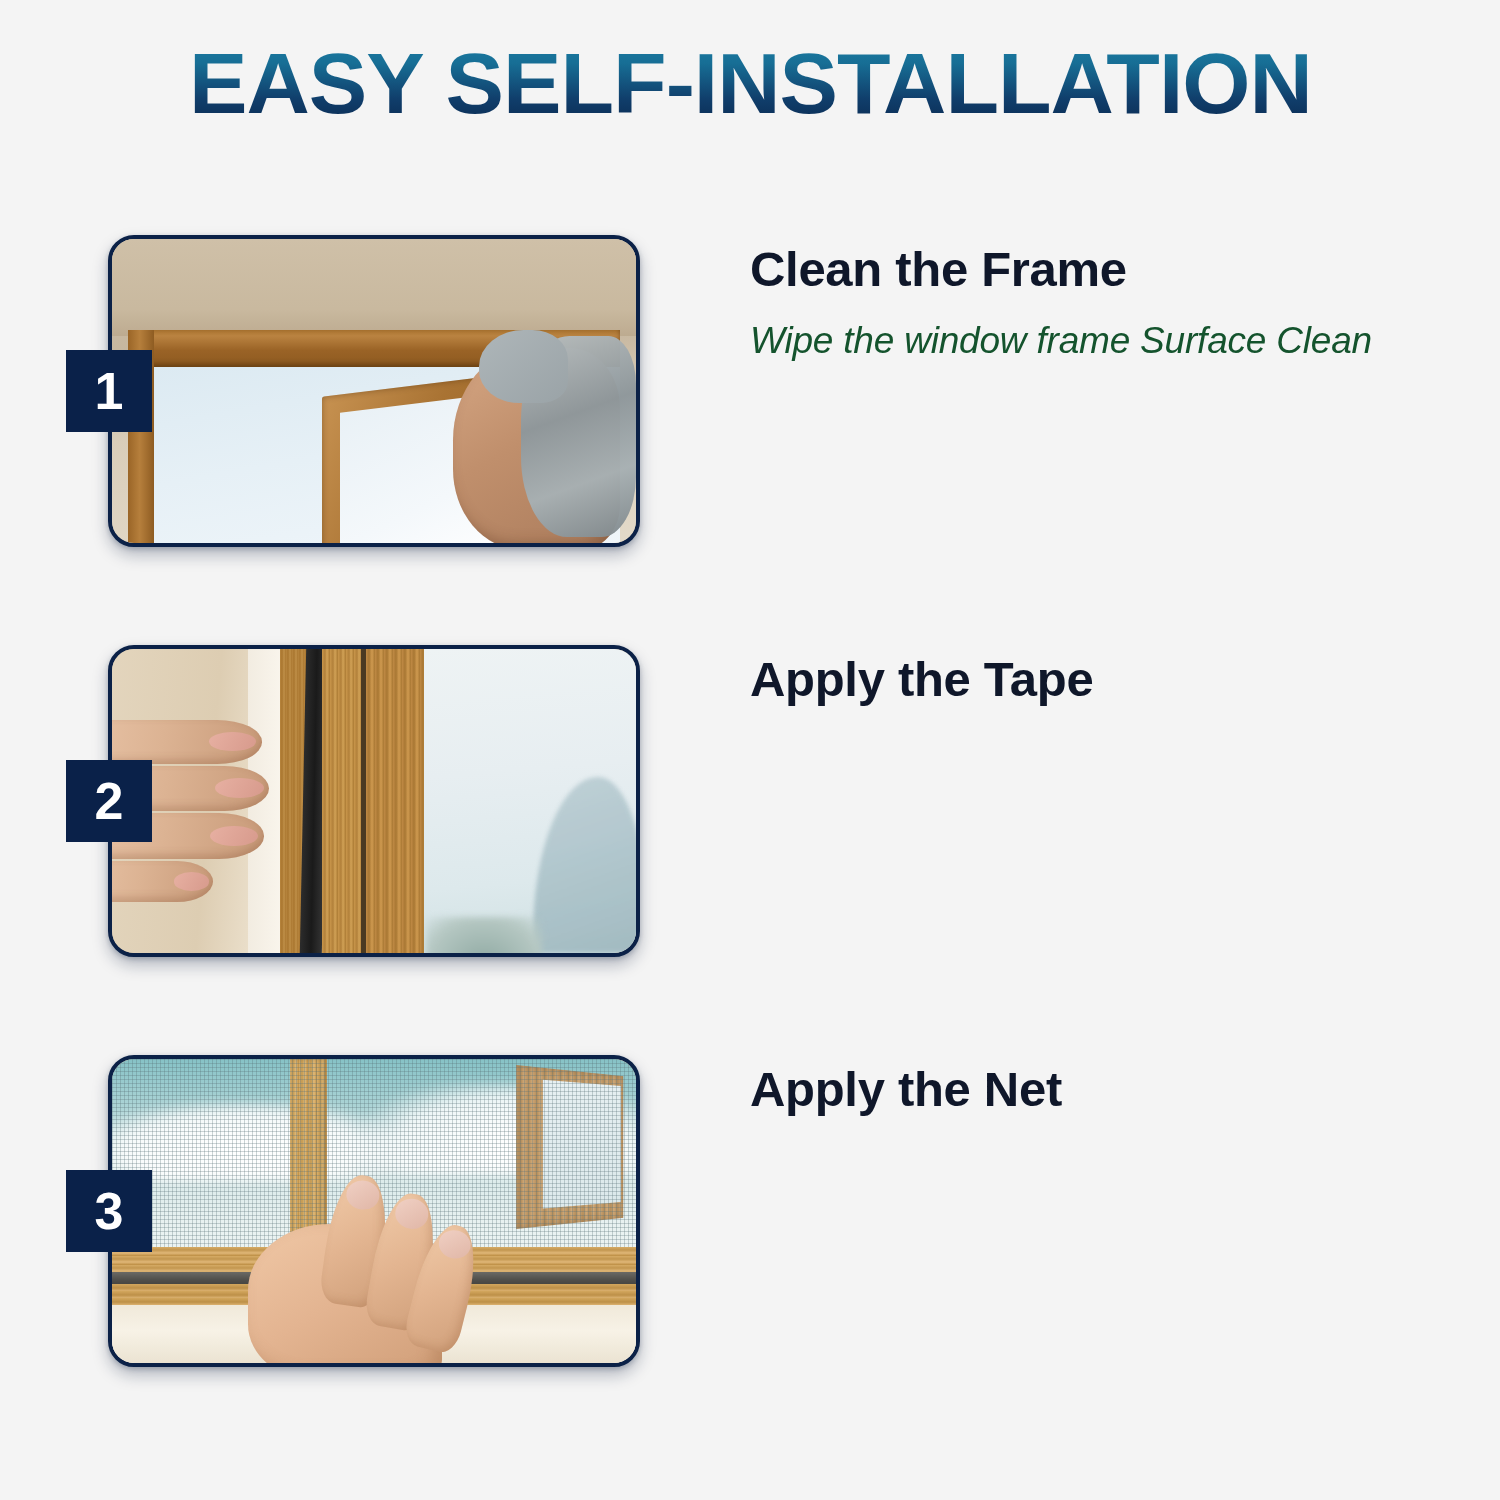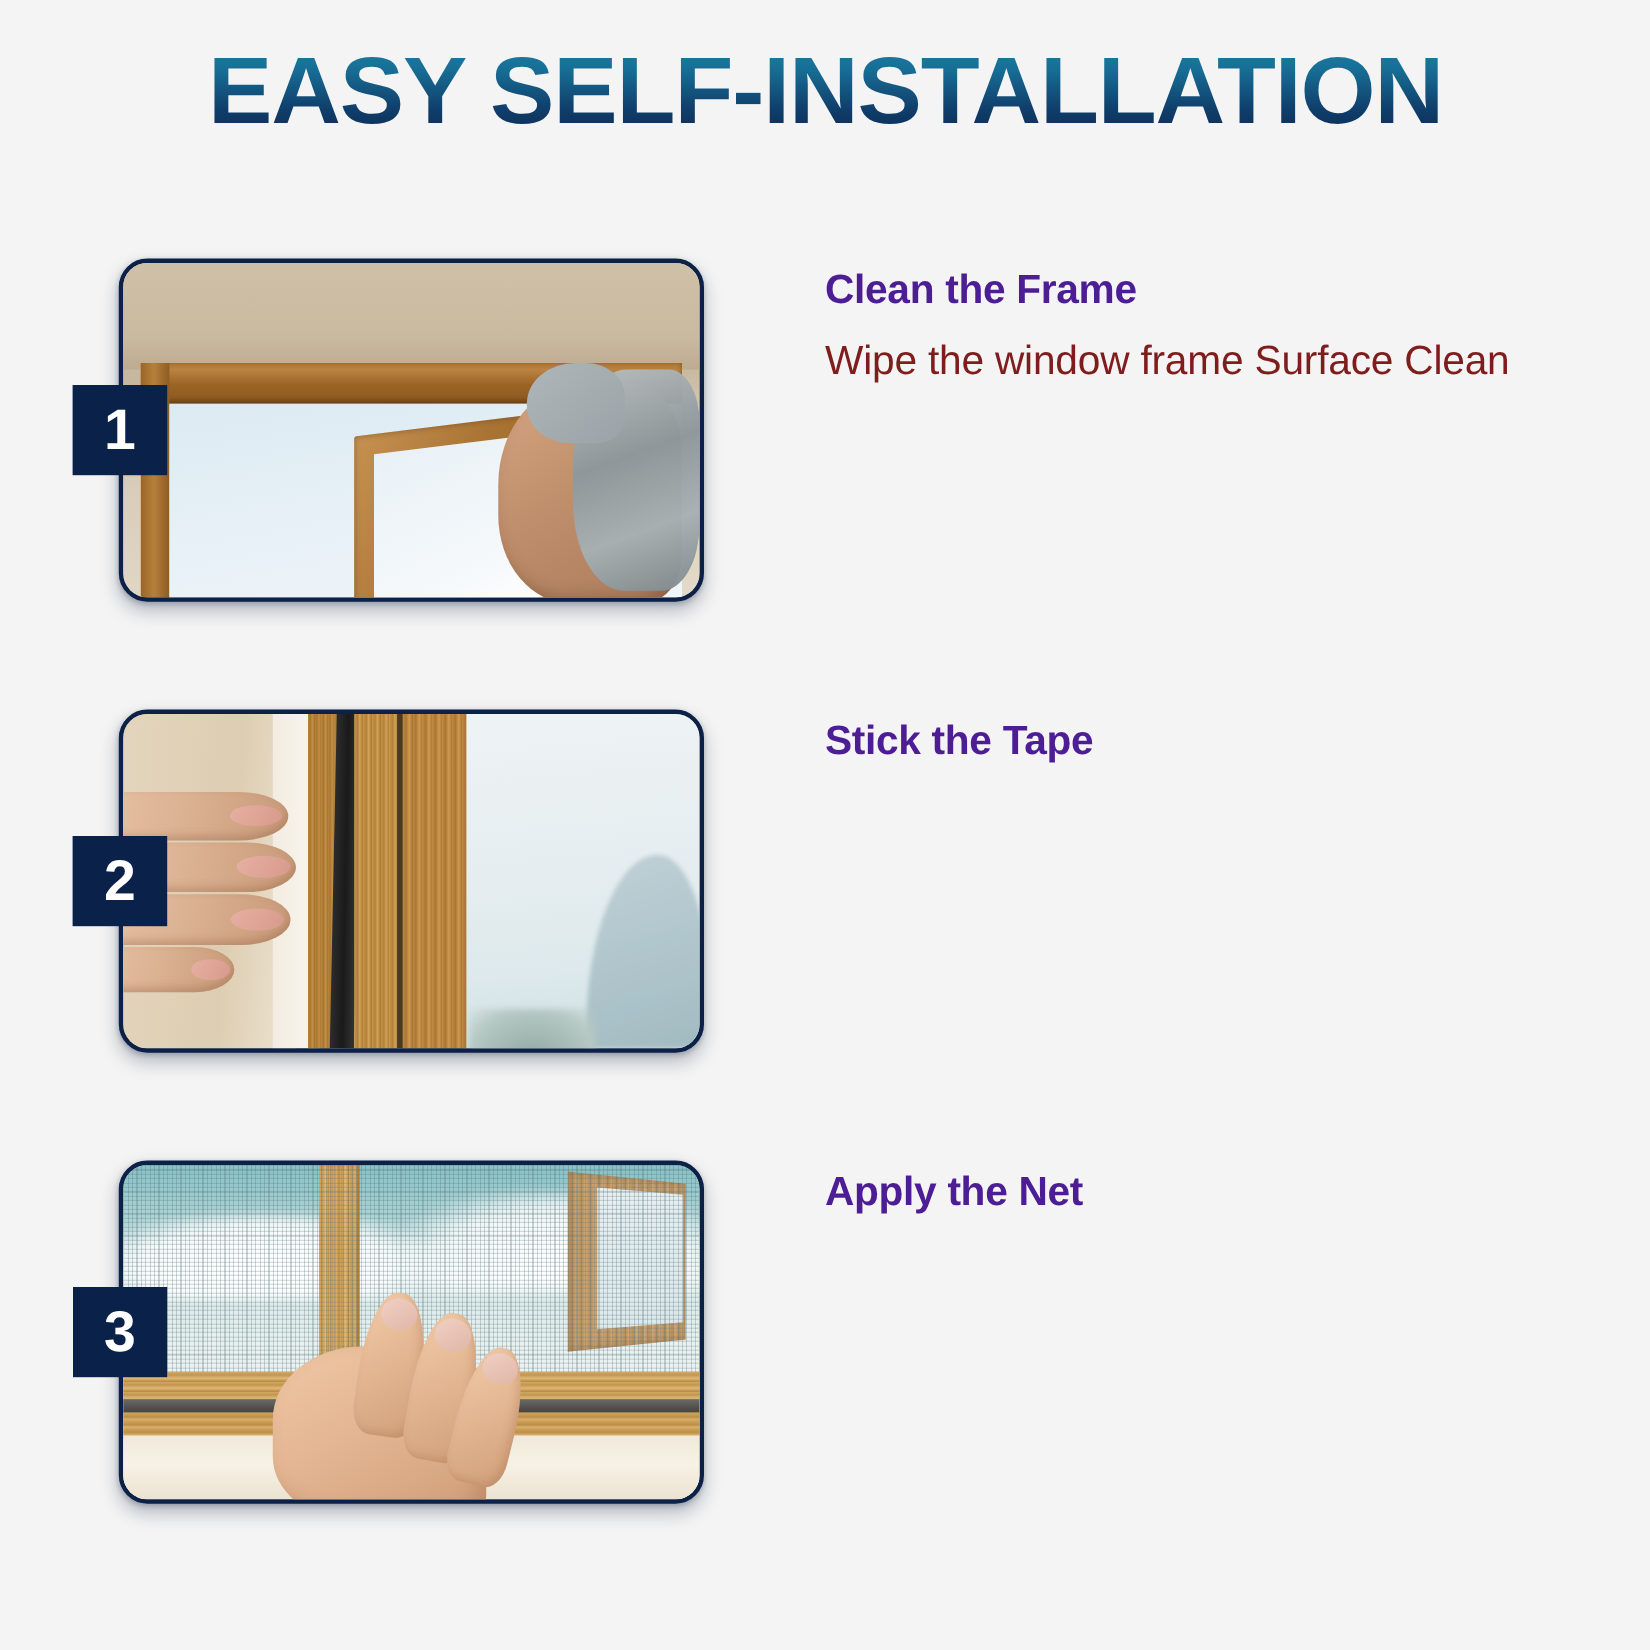--- a/index.html
+++ b/index.html
@@ -276,35 +276,36 @@
     font-family:"Liberation Sans", sans-serif;
   }
 
   
   .txt {
     position:absolute;
     left:750px; top:8px;
     width:680px;
   }
   .txt h2 {
-    font-size:37px;
+    font-size:49px;
     font-weight:bold;
-    color:#4c1d95;
+    color:#0f172a;
     line-height:1.1;
     letter-spacing:-0.3px;
     margin-bottom:20px;
     font-family:"Liberation Sans", sans-serif;
   }
   .txt p {
     font-size:37px;
-    color:#7f1d1d;
+    color:#14532d;
     line-height:1.32;
     font-weight:normal;
     letter-spacing:-0.2px;
     font-family:"Liberation Sans", sans-serif;
+    font-style:italic;
   }
 </style>
 </head>
 <body>
 
 <div id="poster">
 
   <div class="title-wrap">
     <h1 class="title">EASY SELF-INSTALLATION</h1>
   </div>
@@ -356,21 +357,21 @@
               <span class="p2-nail"></span>
             </div>
           <div class="p2-finger p2-f4">
               <span class="p2-nail"></span>
             </div>
         </div>
       </div>
     </div>
     <div class="badge">2</div>
     <div class="txt">
-      <h2>Stick the Tape</h2>
+      <h2>Apply the Tape</h2>
     </div>
   </div>
 
   <div class="step step-3">
     <div class="card">
       <div class="photo">
         <div class="p3-sky"></div>
         <div class="p3-cloud1"></div>
         <div class="p3-cloud2"></div>
         <div class="p3-sashr"></div>

